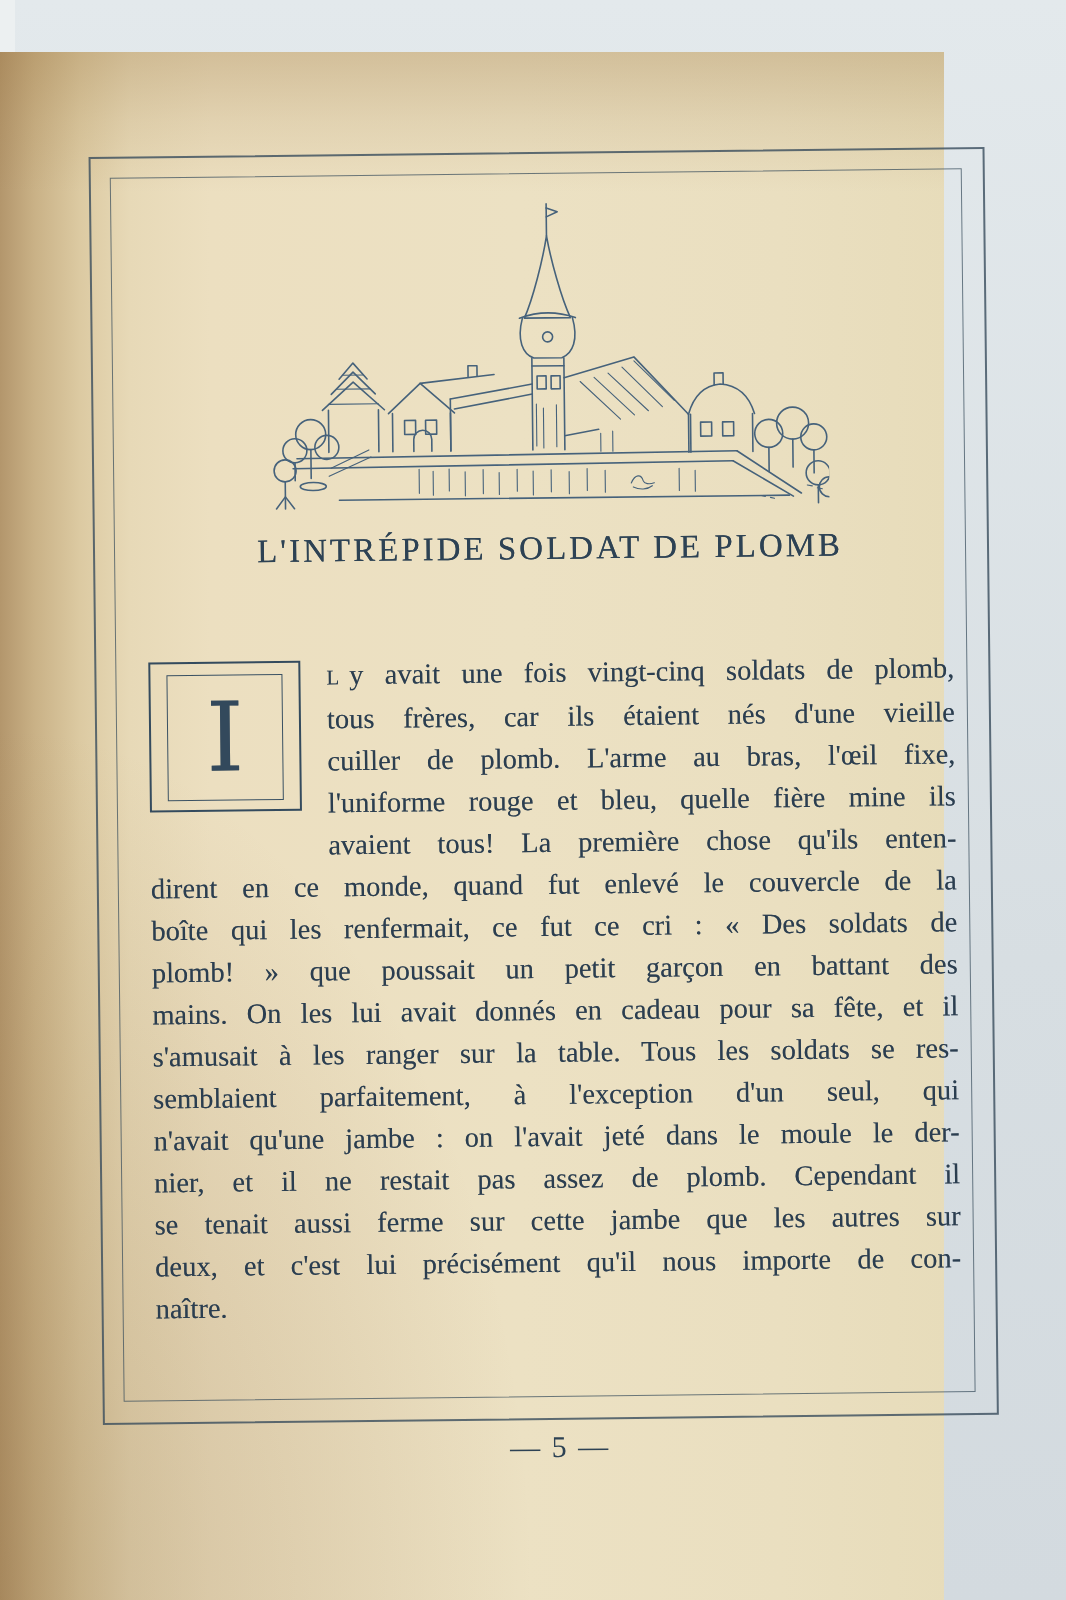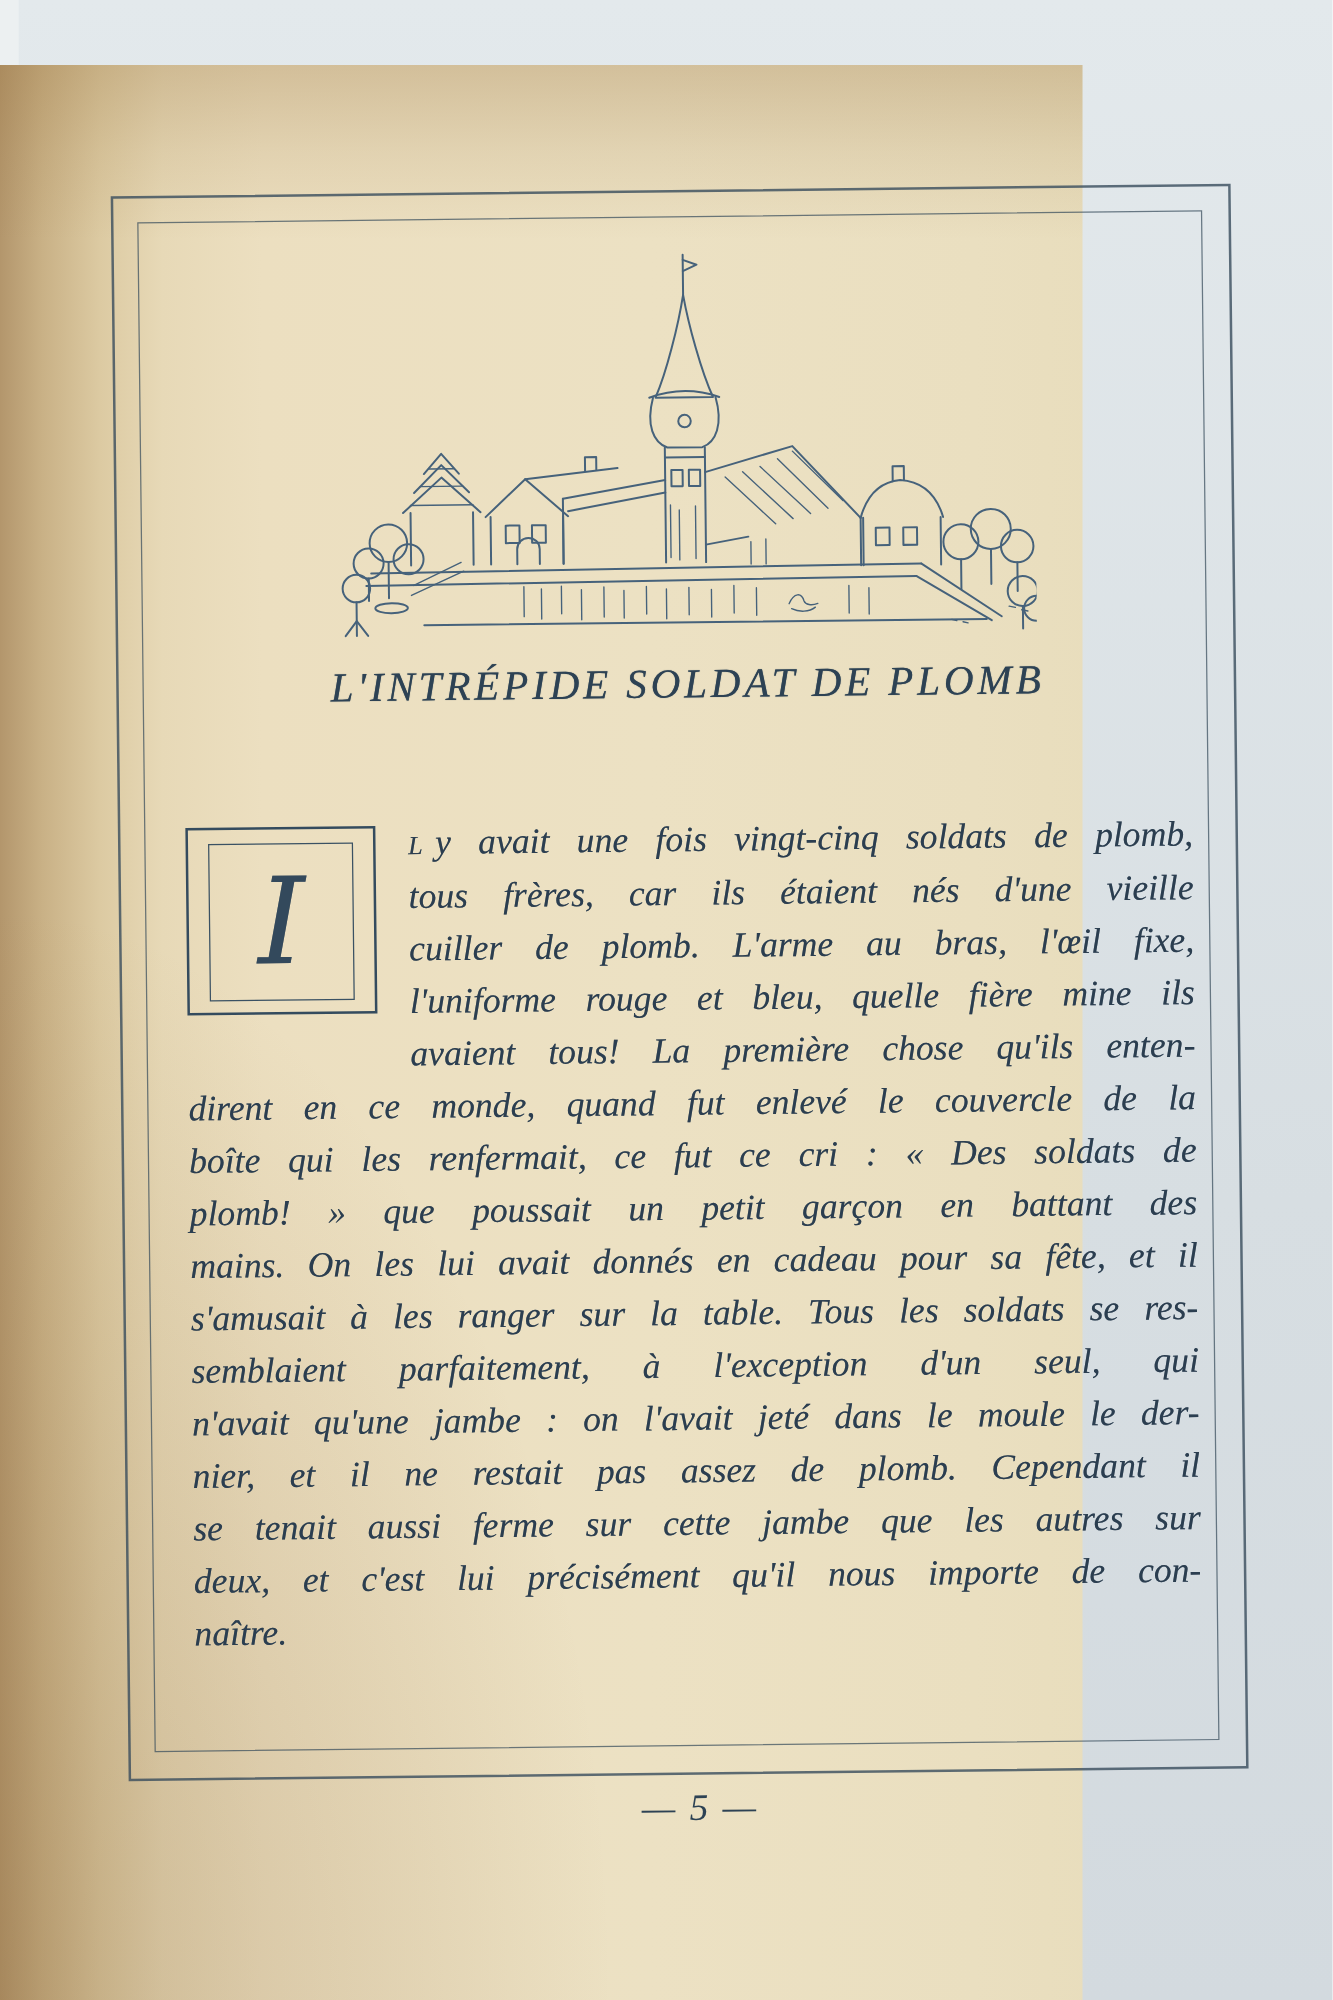--- a/index.html
+++ b/index.html
@@ -3,26 +3,25 @@
 <meta charset="utf-8">
 <style>
   html,body{margin:0;padding:0;}
   body{
     width:1066px;height:1600px;position:relative;overflow:hidden;
     background:linear-gradient(to bottom,#e3e9ec 0%,#d7dee2 60%,#d3dadf 100%);
     font-family:"Liberation Serif","DejaVu Serif",serif;
   }
   .bg-notch{position:absolute;left:0;top:0;width:15px;height:108px;background:#ecf0f1;}
   .page{
-    position:absolute;left:0;top:52px;width:866px;height:1548px;
+    position:absolute;left:0;top:52px;width:944px;height:1548px;
     background:
       radial-gradient(ellipse at 0% 100%, rgba(138,103,58,0.30), rgba(138,103,58,0) 40%),
       linear-gradient(to bottom, rgba(152,115,63,0.30) 0px, rgba(152,115,63,0.12) 70px, rgba(152,115,63,0) 140px),
       linear-gradient(to right, #b3966c 0px,#c9b186 34px,#dccaa2 80px,#e7d9b7 130px,#ecdfc0 210px,#ece1c3 520px,#eadfc0 780px,#e7dcba 950px,#e1d5b1 1066px);
-    font-style: italic;
   }
   .tilt{position:absolute;inset:0;transform:rotate(-0.65deg);transform-origin:540px 760px;}
   .frame-outer{position:absolute;left:96px;top:100px;width:892px;height:1264px;
     border:2px solid rgba(56,76,92,0.80);}
   .frame-inner{position:absolute;left:117px;top:121px;width:850px;height:1222px;
     border:1.6px solid rgba(56,76,92,0.72);}
   .content{position:absolute;left:150px;top:110px;width:806px;color:#2b3e50;}
   .illus{display:block;margin:36px auto 0;}
   .title{
     margin-top:22px;text-align:center;font-size:33px;letter-spacing:3px;

